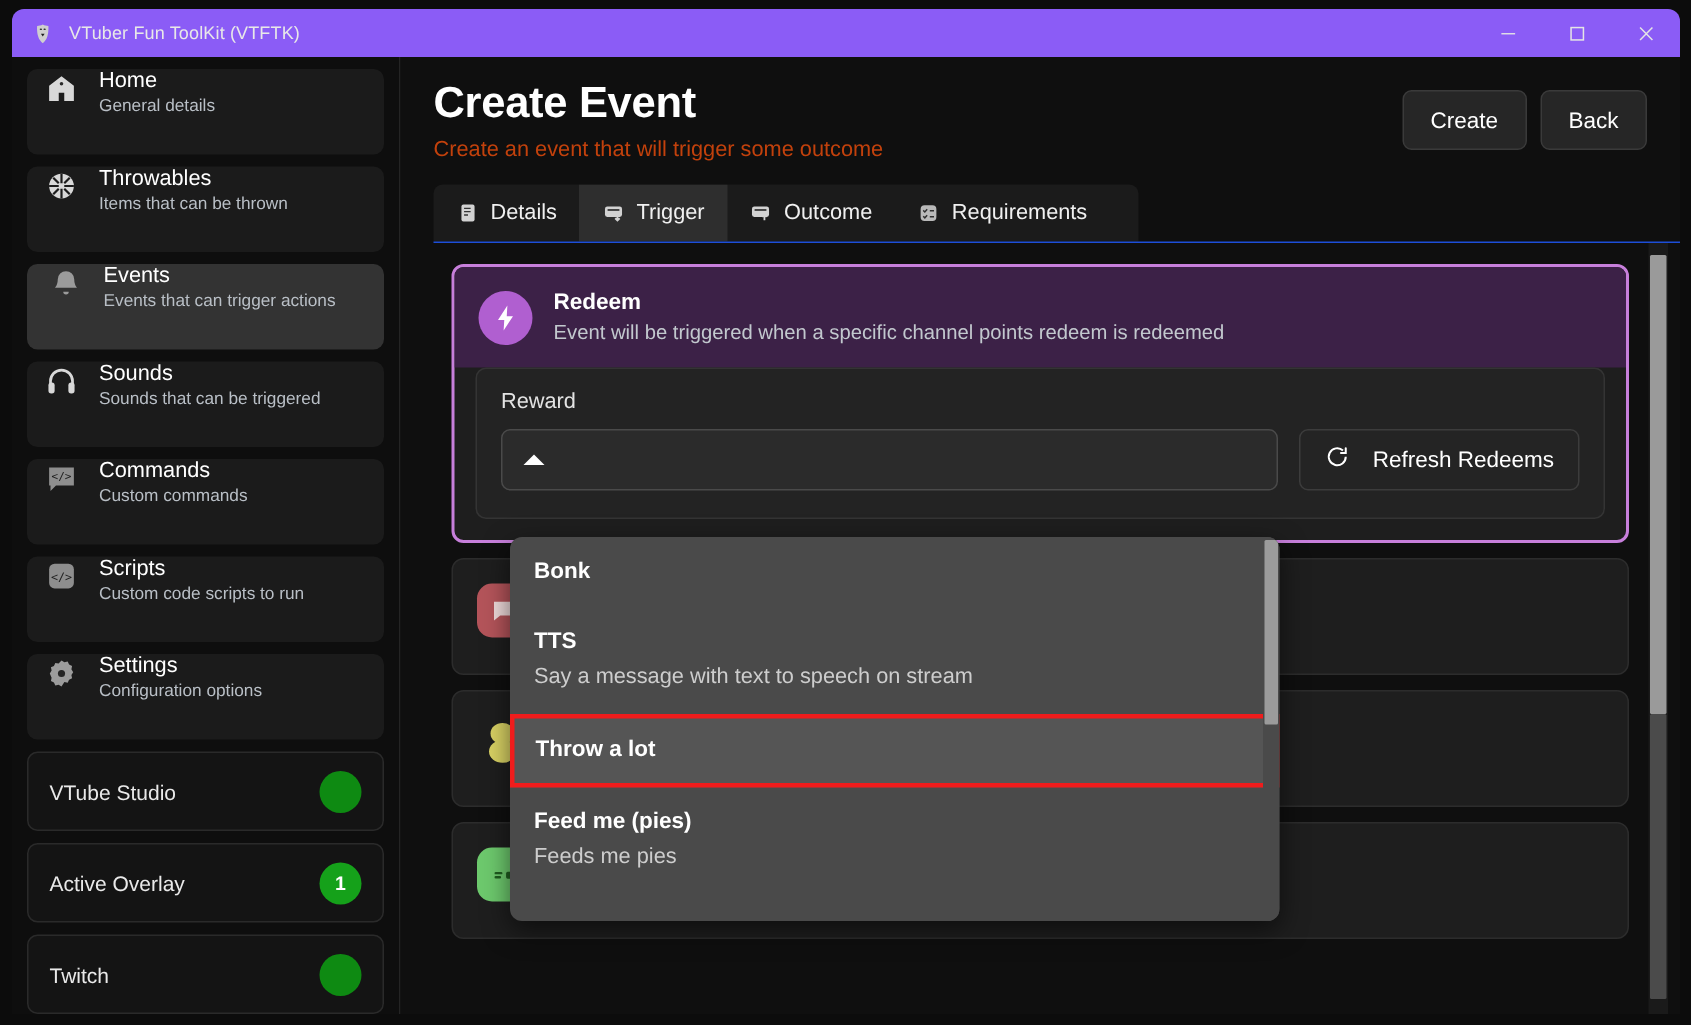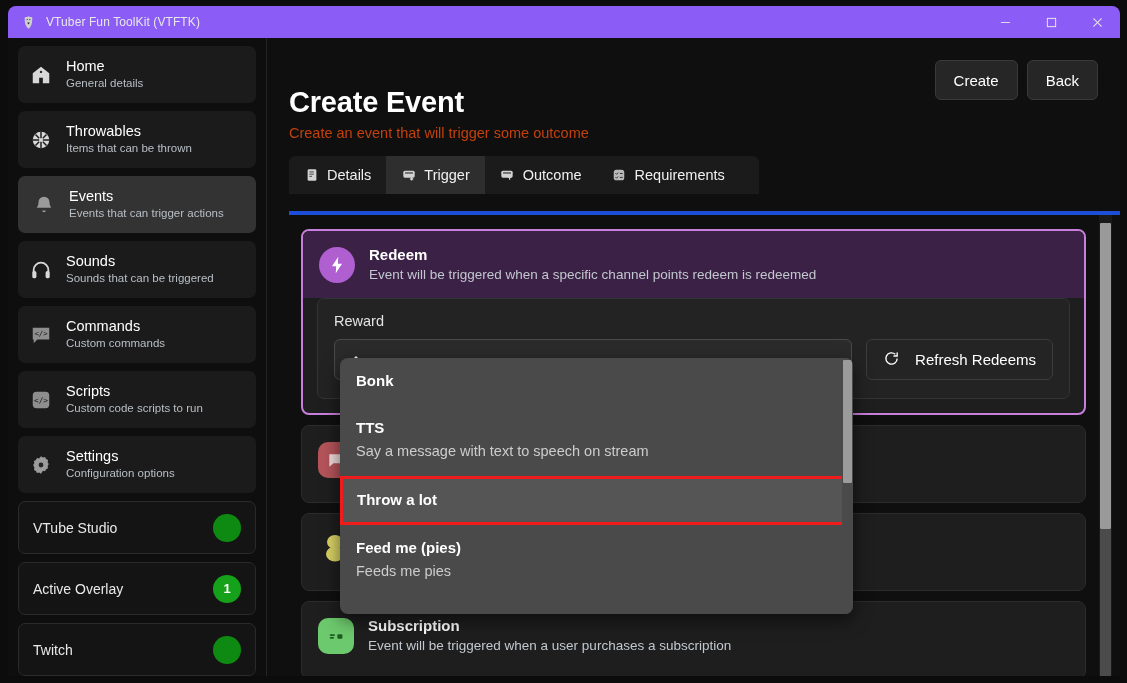--- a/index.html
+++ b/index.html
@@ -61,21 +61,21 @@
     display: flex;
     flex-direction: column;
     gap: 8px;
     overflow: hidden;
   }
   .nav-item {
     background: #1b1b1b;
     border-radius: 7px;
     height: 57px;
     display: flex;
-    align-items: center;
+    align-items: flex-start;
     padding: 0 10px;
     gap: 12px;
     flex: 0 0 57px;
   }
   .nav-item.active { background: #333333; padding-left: 13px; }
   .nav-ico {
     width: 26px; height: 26px;
     flex: 0 0 26px;
     display: flex; align-items: center; justify-content: center;
     color: #d6d6d6;
@@ -111,21 +111,21 @@
     flex-direction: column;
     position: relative;
     padding-left: 22px;
   }
   #page-head {
     padding: 14px 22px 0 0;
     display: flex;
     align-items: flex-start;
   }
   #page-head .head-left { flex: 1; min-width: 0; }
-  #page-title { font-size: 29px; font-weight: bold; color: #ffffff; line-height: 35px; letter-spacing: -.2px; margin-top: 33px; }
+  #page-title { font-size: 29px; font-weight: bold; color: #ffffff; line-height: 35px; letter-spacing: -.2px; }
   #page-sub { font-size: 14.5px; color: #c2410c; margin-top: 4px; line-height: 19px; }
   .head-actions { display: flex; gap: 9px; margin-top: 8px; }
   .hdr-btn {
     background: #262626;
     border: 1px solid #3a3a3a;
     border-radius: 6px;
     color: #ffffff;
     font-size: 15px;
     padding: 0 18px;
     height: 40px;
@@ -151,23 +151,23 @@
     font-size: 14.5px;
     color: #f0f0f0;
   }
   .tab.active { background: #2e2e2e; }
   .tab-ico { width: 15px; height: 15px; display: flex; align-items: center; justify-content: center; }
 
   
   #content-wrap {
     flex: 1;
     min-height: 0;
-    margin-top: 17px;
+    margin-top: 0;
     position: relative;
-    border-top: 4px solid #1d4ed8;
+    border-top: 1px solid #1d4ed8;
     overflow: hidden;
   }
   #content {
     position: absolute;
     inset: 0;
     padding: 14px 34px 0 12px;
     overflow: hidden;
   }
 
   .ev-card {

